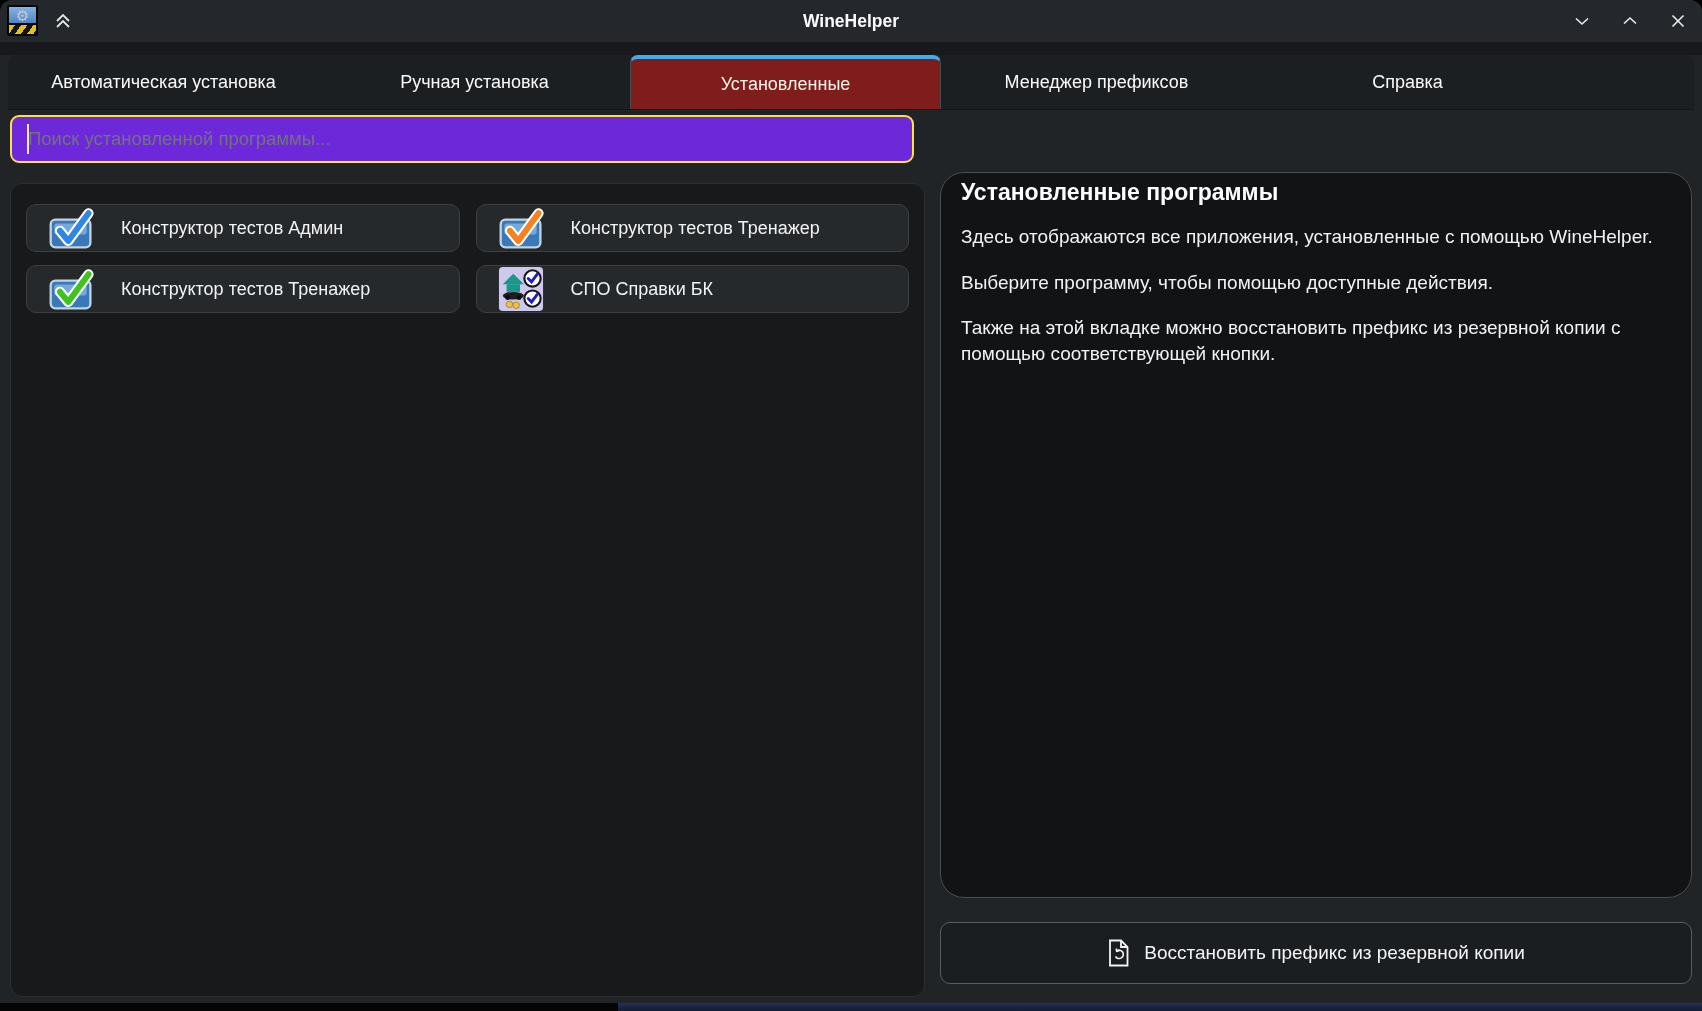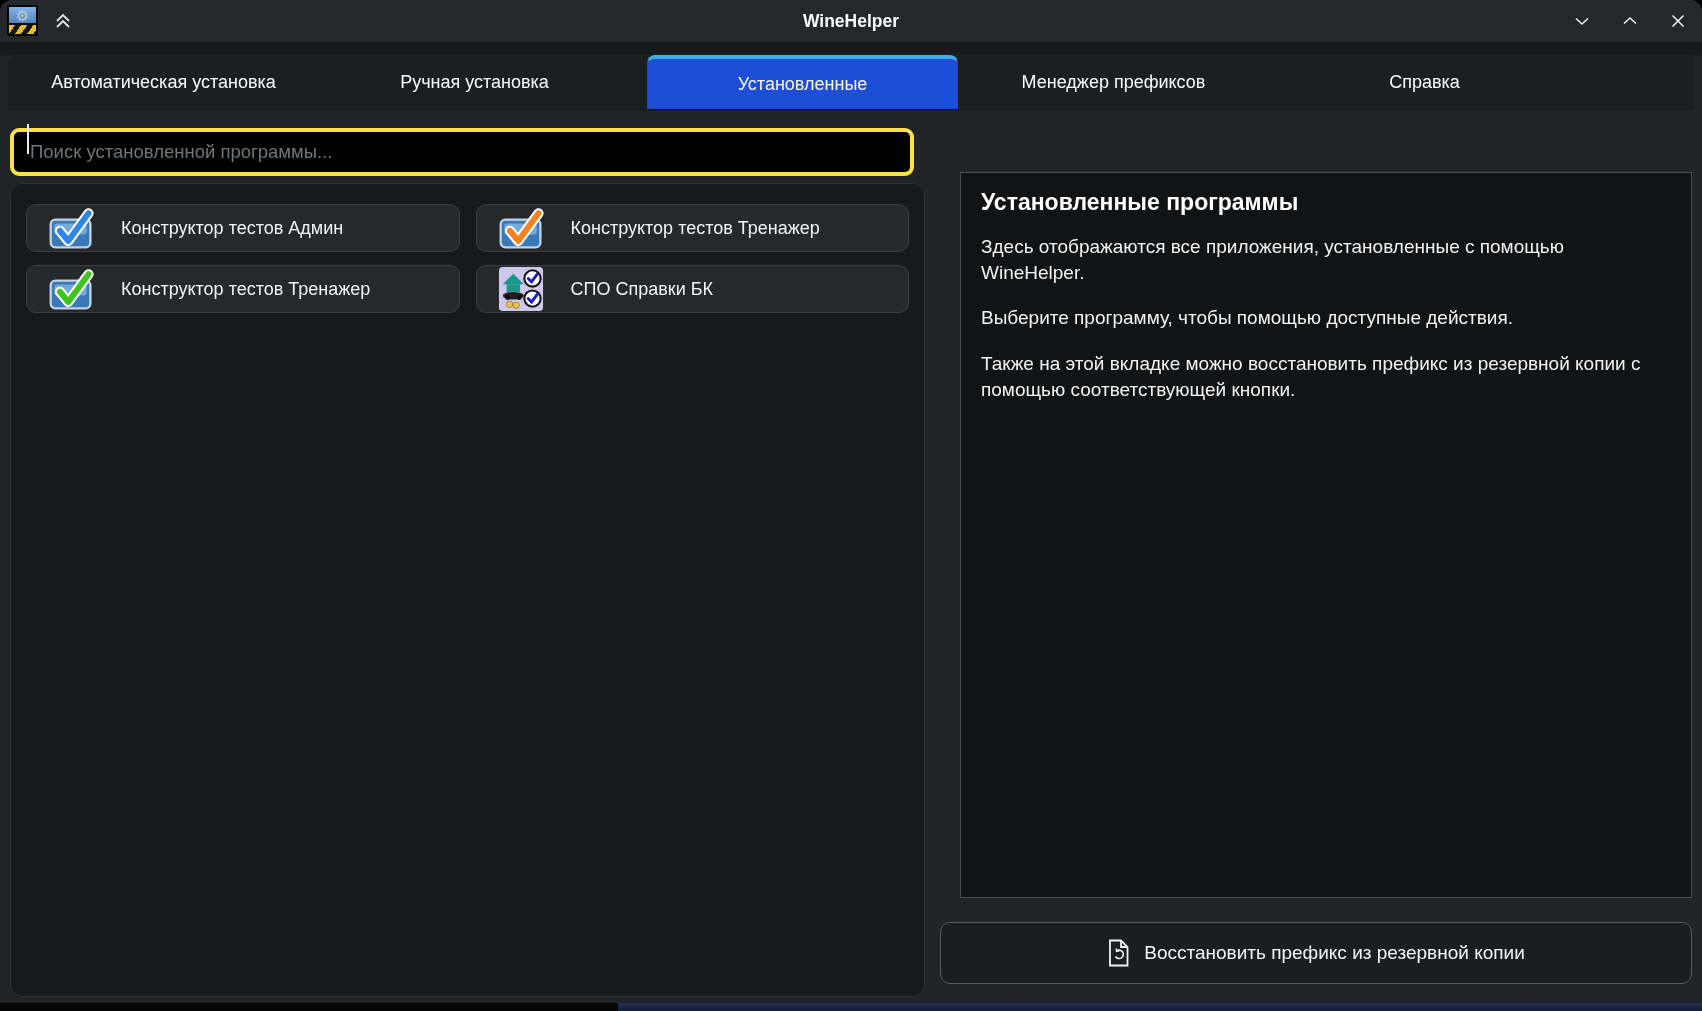--- a/index.html
+++ b/index.html
@@ -29,44 +29,44 @@
   .tb-btn{display:flex;align-items:center;justify-content:center;cursor:default;}
 
   
   .tb-sep{position:absolute;left:0;right:0;top:42px;height:13px;background:#17191c;}
 
   
   .tabbar{position:absolute;left:8px;top:55px;right:8px;height:55px;background:#1c1f22;
       border-radius:8px 8px 0 0;display:flex;border-bottom:1px solid #141619;box-sizing:border-box;}
   .tab{flex:0 0 311px;display:flex;align-items:center;justify-content:center;
       color:#fbfbfb;font-size:18px;box-sizing:border-box;}
-  .tab.active{background:#1d4ed8;border-left:1px solid #474b4f;border-right:1px solid #474b4f;
-      border-top:4px solid #3daee9;border-radius:8px 8px 0 0;color:#fdf5e9;margin-left:17px;}
+  .tab.active{background:#7f1d1d;border-left:1px solid #474b4f;border-right:1px solid #474b4f;
+      border-top:4px solid #3daee9;border-radius:8px 8px 0 0;color:#fdf5e9;}
 
   
   .search-wrap{position:absolute;left:10px;top:115px;width:904px;height:48px;}
-  .search-input{width:100%;height:100%;box-sizing:border-box;background:#000000;
-      border:4px solid #fde047;border-radius:9px;color:#eceff1;font-size:18.5px;
-      padding:0 16px;outline:none;font-family:"Liberation Sans",sans-serif;margin-top:13px;}
+  .search-input{width:100%;height:100%;box-sizing:border-box;background:#6d28d9;
+      border:2px solid #fde047;border-radius:9px;color:#eceff1;font-size:18.5px;
+      padding:0 16px;outline:none;font-family:"Liberation Sans",sans-serif;}
   .search-input::placeholder{color:#6f7579;}
   .caret{position:absolute;left:17px;top:9px;width:2px;height:30px;background:#e8eaec;}
 
   
   .left-panel{position:absolute;left:10px;top:183px;width:915px;bottom:6px;
       background:#17191b;border:1px solid #2c3033;border-radius:12px;box-sizing:border-box;
       padding:20px 15px;display:grid;grid-template-columns:1fr 1fr;gap:13px 16px;align-content:start;}
   .prog-btn{height:48px;background:#26292c;border:1px solid #3c4043;border-radius:10px;
       display:flex;align-items:center;padding-left:20px;box-sizing:border-box;cursor:default;}
   .prog-icon{width:48px;height:46px;margin-right:26px;flex:0 0 auto;}
   .prog-label{color:#f2f3f4;font-size:18px;white-space:nowrap;}
 
   
   .right-panel{position:absolute;left:940px;top:172px;right:10px;height:726px;
-      background:#111315;border:1px solid #4a4e50;border-radius:0;box-sizing:border-box;
-      padding:16px 20px;color:#f2f2f2;margin-left:20px;}
+      background:#111315;border:1px solid #4a4e50;border-radius:24px;box-sizing:border-box;
+      padding:6px 20px;color:#f2f2f2;}
   .info-title{font-size:23px;font-weight:bold;color:#ffffff;margin:0 0 18px 0;}
   .info-p{font-size:19px;line-height:1.35;margin:0 0 20px 0;}
 
   
   .restore-btn{position:absolute;left:940px;top:922px;right:10px;height:60px;
       background:#1b1e21;border:1px solid #595d60;border-radius:10px;
       display:flex;align-items:center;justify-content:center;gap:14px;cursor:default;}
   .restore-label{color:#f4f5f6;font-size:19px;}
 </style>
 </head>

